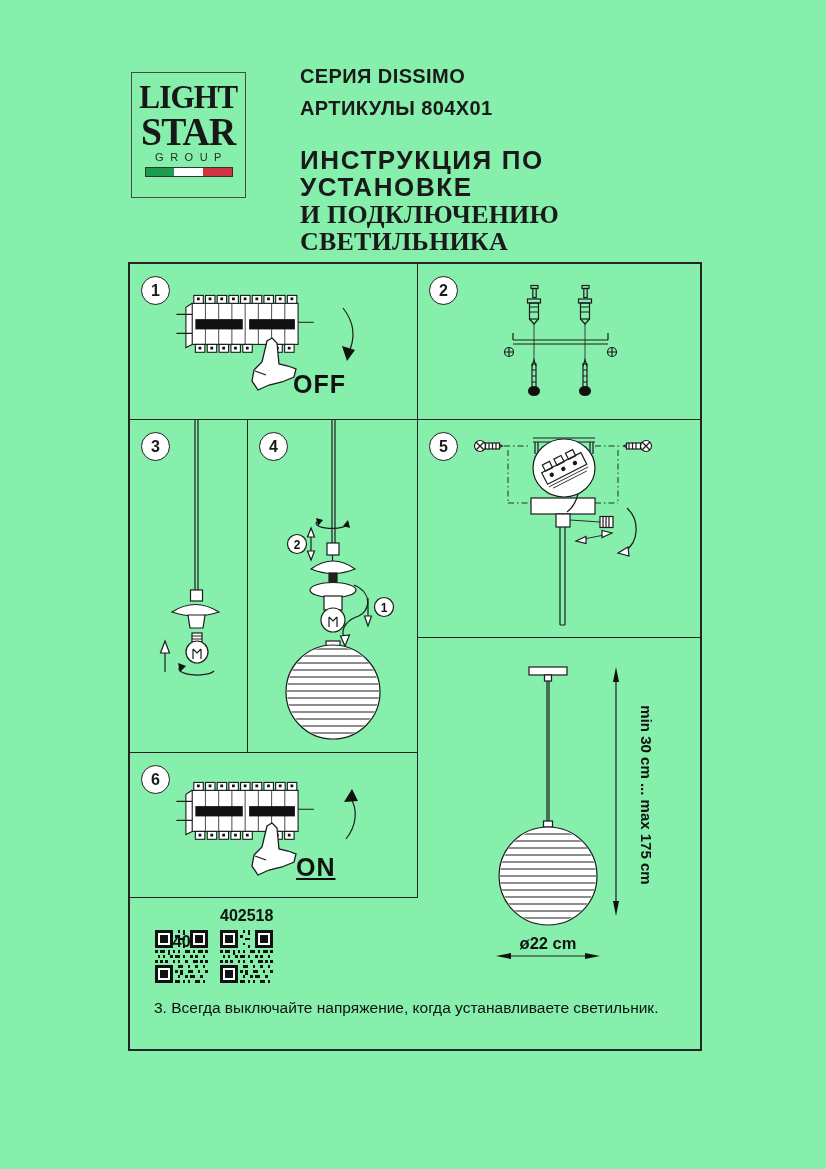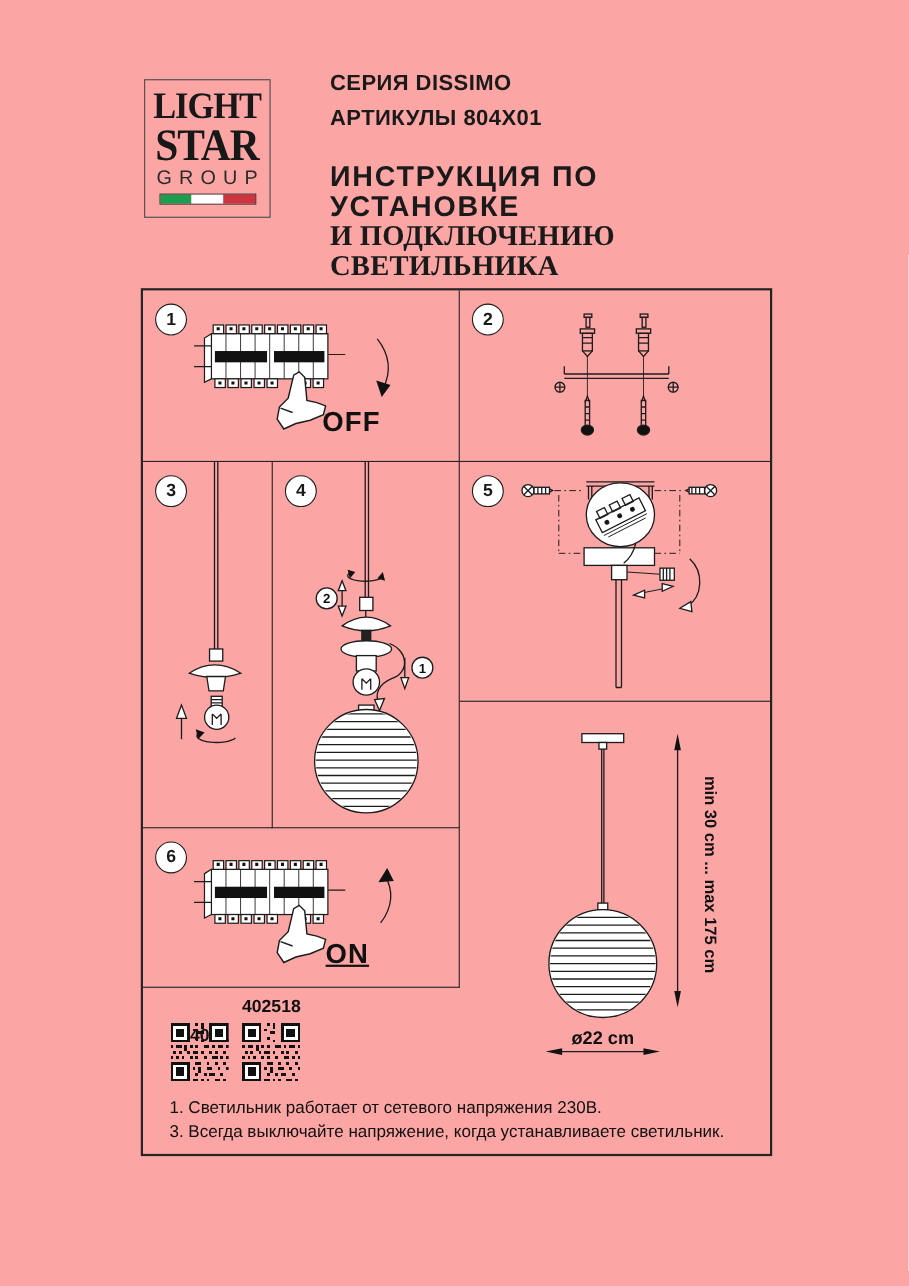--- a/index.html
+++ b/index.html
@@ -1,25 +1,25 @@
 <!DOCTYPE html>
 <html><head>
 <meta charset="utf-8">
 <style>
   html,body{margin:0;padding:0;background:#fff;}
-  .page{position:relative;width:826px;height:1169px;background:#fca5a5;overflow:hidden;
+  .page{position:relative;width:826px;height:1169px;background:#86efac;overflow:hidden;
         font-family:"Liberation Sans",sans-serif;color:#1a1a1a;}
   
   .logo{position:absolute;left:131px;top:72px;width:115px;height:126px;border:1px solid #4a4a4a;
         display:flex;flex-direction:column;align-items:center;justify-content:flex-start;box-sizing:border-box;}
   .logo-word{font-family:"Liberation Serif",serif;font-weight:bold;color:#181818;line-height:0.9;
         transform:scaleX(0.92);letter-spacing:-1px;}
   .logo-light{font-size:34px;margin-top:9px;}
   .logo-star{font-size:41px;}
-  .logo-group{font-size:18px;letter-spacing:6.5px;color:#2b2b2b;margin-top:2px;margin-left:6px;}
+  .logo-group{font-size:11px;letter-spacing:6.5px;color:#2b2b2b;margin-top:2px;margin-left:6px;}
   .flag{width:86px;height:8px;border:1px solid #333;display:flex;margin-top:4px;}
   .flag>div{flex:1;}
   
   .hdr{position:absolute;left:300px;top:60px;width:396px;text-align:left;}
   .hdr-line{font-size:20px;font-weight:bold;line-height:32px;letter-spacing:0.4px;}
   .hdr-title{margin-top:23px;font-size:26px;font-weight:bold;line-height:27px;}
   .hdr-title .t1{letter-spacing:1.6px;}
   .hdr-title .t2{letter-spacing:0.2px;font-family:Liberation Serif, serif;}
   
   .frame{position:absolute;left:128px;top:262px;width:570px;height:785px;border:2px solid #242424;}
@@ -353,18 +353,17 @@
     <span class="art-label" style="left:25px;top:643px;margin-top:26px;">804001</span>
     <span class="art-label" style="left:90px;top:643px;">402518</span>
     <svg class="qr" style="left:25px;top:666px;" viewBox="0 0 21 21">
         <use href="#qr"></use>
       </svg>
     <svg class="qr" style="left:90px;top:666px;" viewBox="0 0 21 21">
         <use href="#qr"></use>
       </svg>
 
     <div class="notes">
-      <div>1. Светильник работает от сетевого напряжения 230В.</div>
       <div>3. Всегда выключайте напряжение, когда устанавливаете светильник.</div>
     </div>
 
   </div>
 </div>
 
 </body></html>

